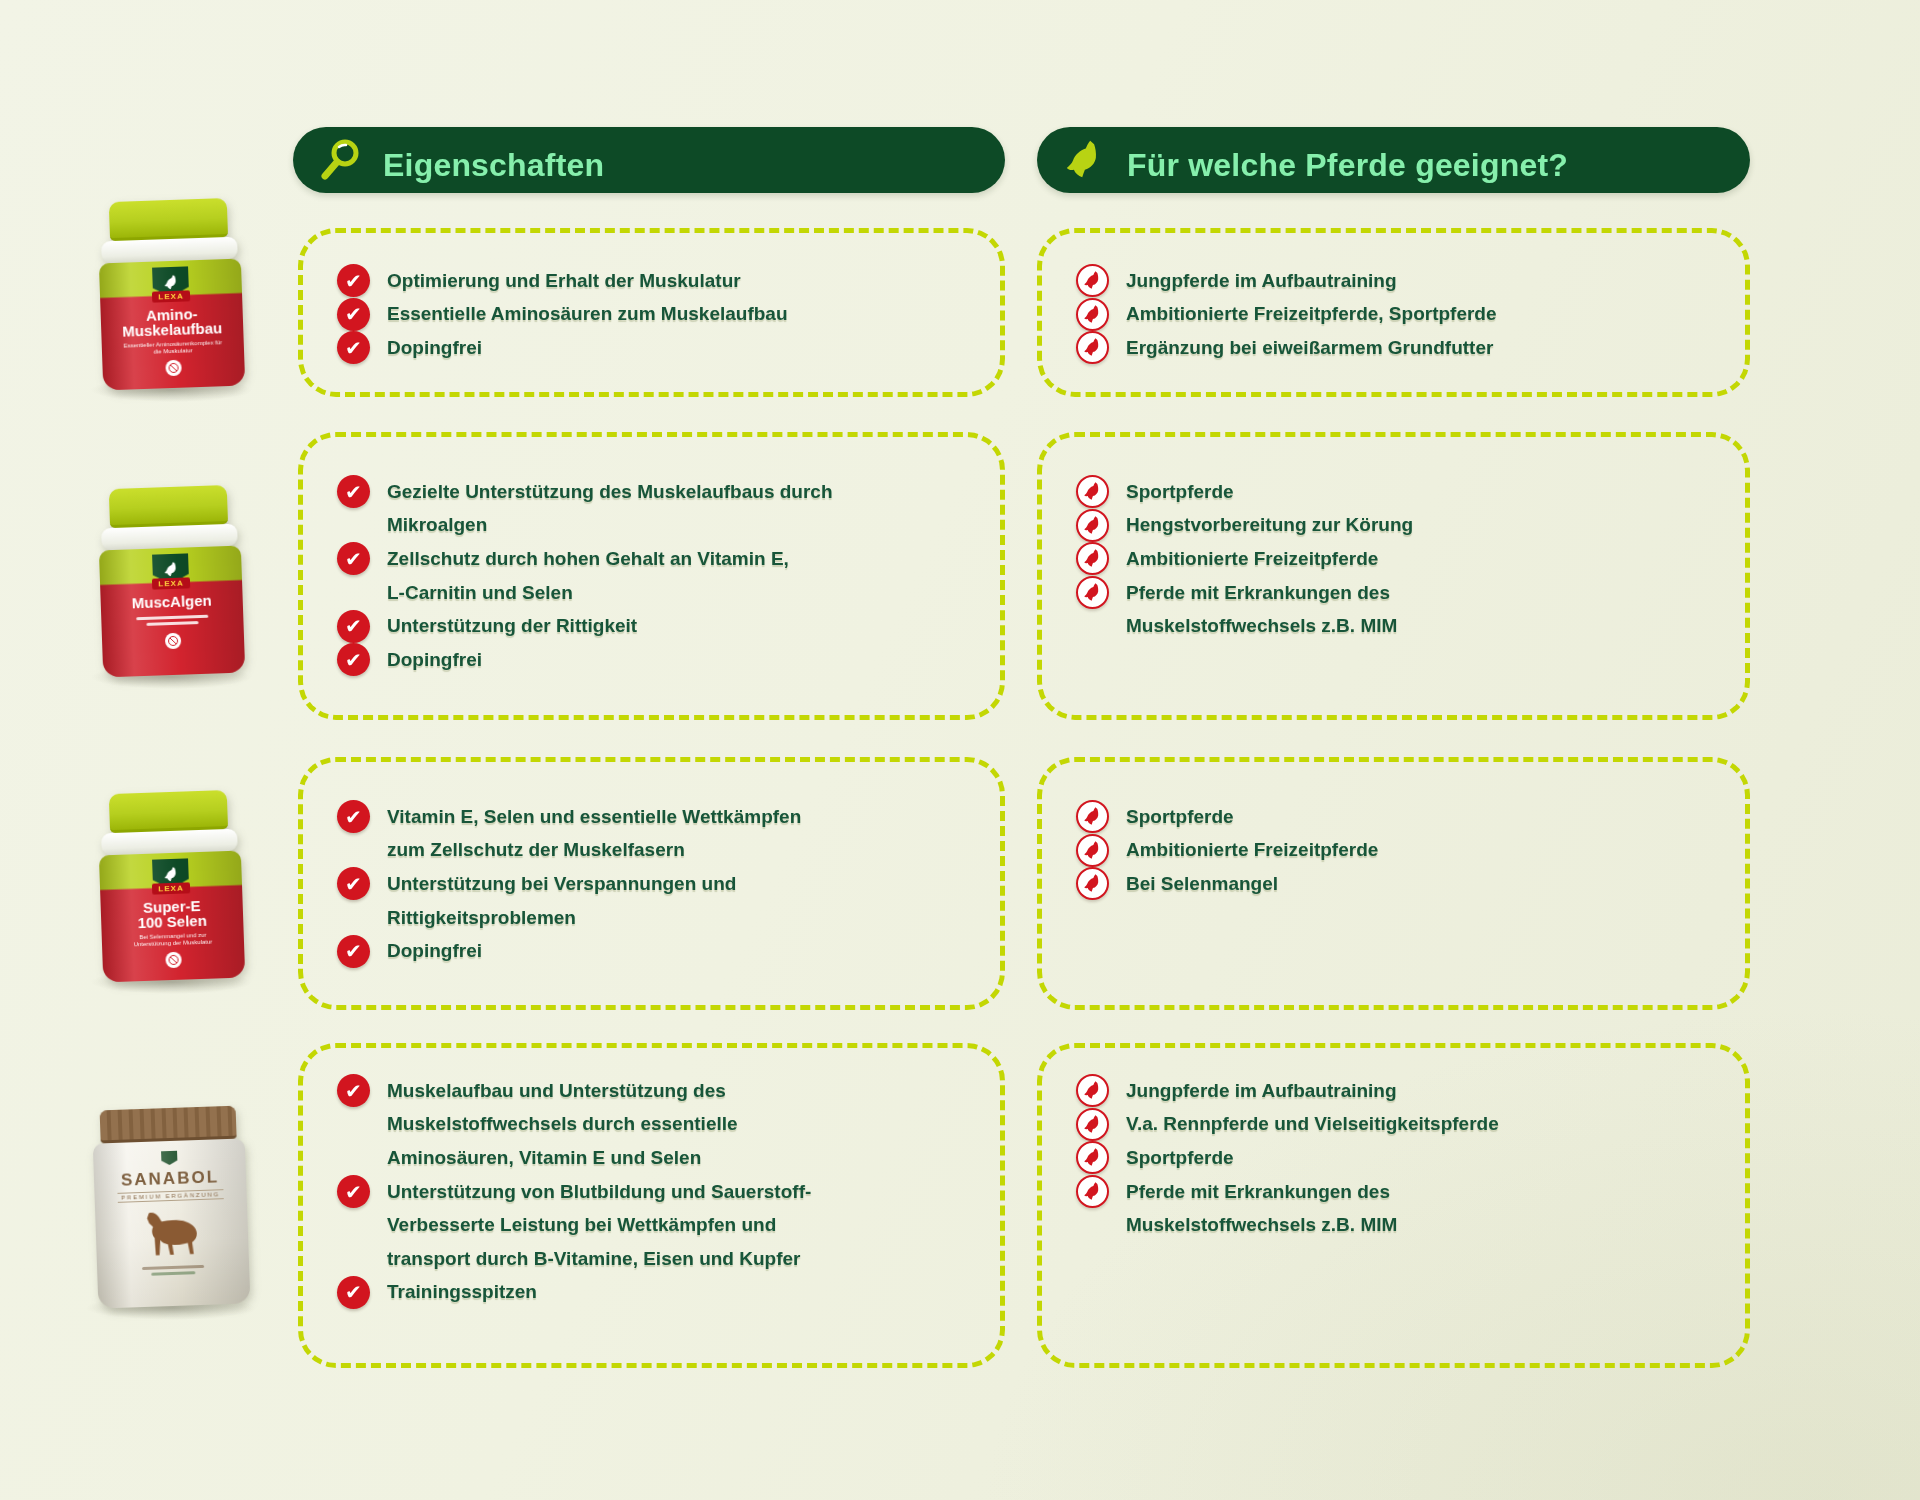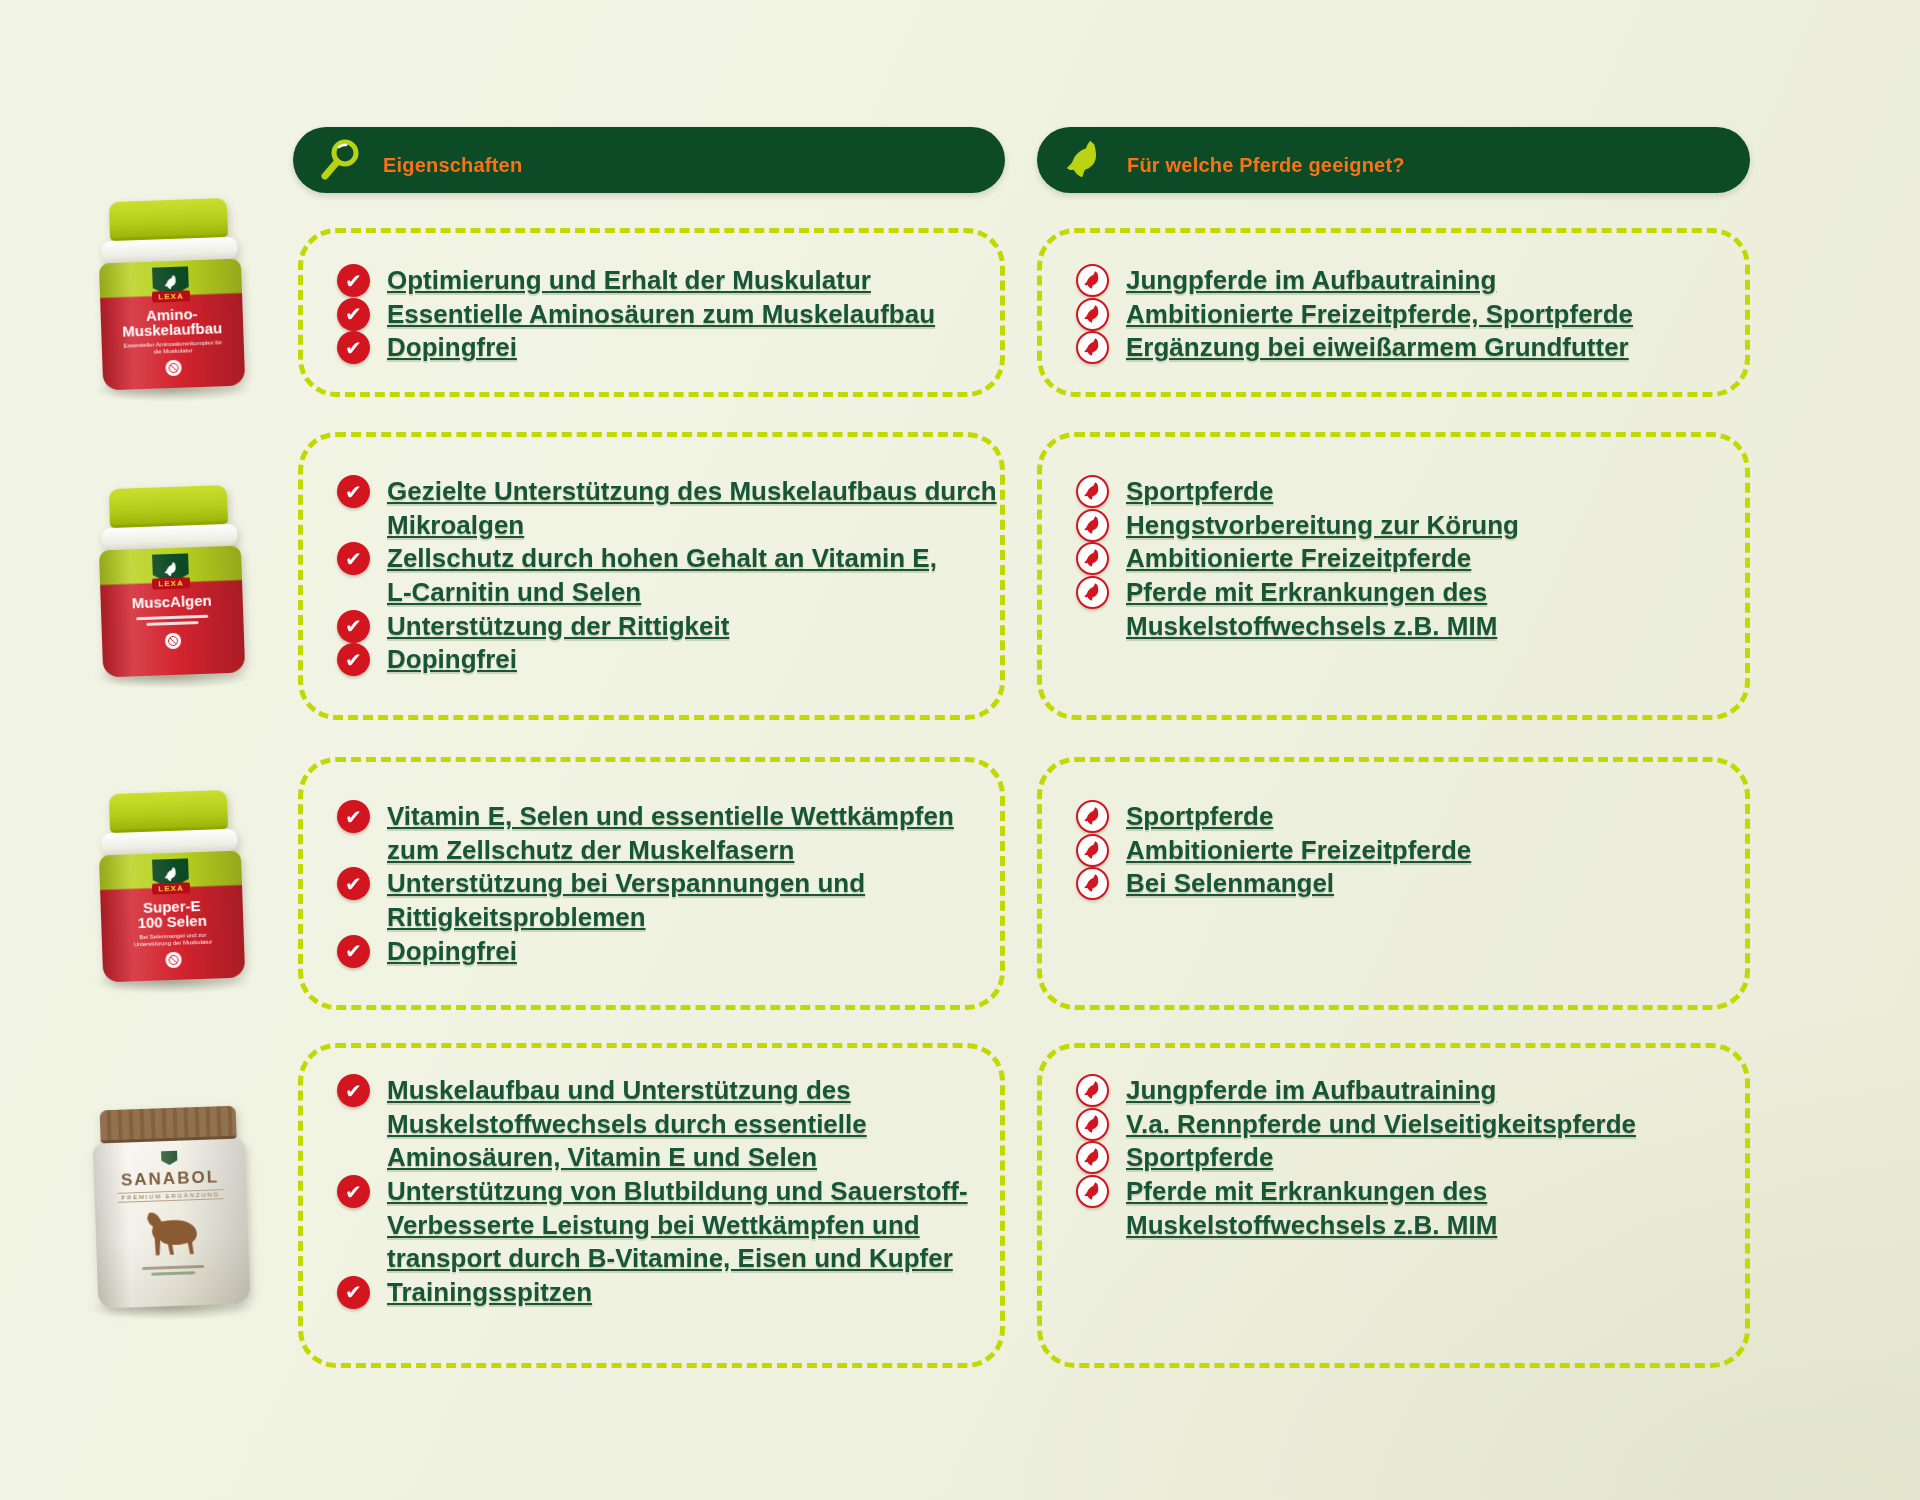--- a/index.html
+++ b/index.html
@@ -5,28 +5,28 @@
   html,body{margin:0;padding:0;}
   body{font-family:"Liberation Sans","DejaVu Sans",sans-serif;}
   .canvas{position:relative;width:1920px;height:1500px;overflow:hidden;
     background:linear-gradient(115deg,#f2f4e6 0%,#f0f2e1 45%,#eaecd8 100%);}
   .canvas::after{content:"";position:absolute;inset:0;pointer-events:none;
     background:radial-gradient(1200px 700px at 95% 100%, rgba(205,208,175,.30), rgba(205,208,175,0) 70%);}
   
   .pill{position:absolute;height:66px;border-radius:34px;background:#0d4a26;
     display:flex;align-items:center;gap:20px;padding-left:24px;box-sizing:border-box;
     box-shadow:0 3px 6px rgba(40,60,30,.18);z-index:3;}
-  .pill-label{color:#f97316;font-size:20px;font-weight:bold;letter-spacing:.2px;margin-top:10px;}
+  .pill-label{color:#86efac;font-size:32px;font-weight:bold;letter-spacing:.2px;margin-top:10px;}
   .pill-icon{width:46px;height:46px;display:flex;align-items:center;justify-content:center;}
   
   .dash-box{position:absolute;border:5px dashed #c3d703;border-radius:38px;box-sizing:border-box;z-index:2;}
   .list{position:absolute;left:34px;right:10px;display:flex;flex-direction:column;}
   .line{display:flex;align-items:center;height:33.6px;}
-  .line-text{font-size:26px;font-weight:bold;color:#175539;white-space:nowrap;
-    text-shadow:0 2px 1px rgba(140,150,100,.35);text-decoration:underline;}
+  .line-text{font-size:19px;font-weight:bold;color:#175539;white-space:nowrap;
+    text-shadow:0 2px 1px rgba(140,150,100,.35);}
   .bullet{flex:0 0 33px;width:33px;height:33px;margin-right:17px;border-radius:50%;
     display:flex;align-items:center;justify-content:center;box-sizing:border-box;}
   .bullet.hiddenb{visibility:hidden;}
   .check{background:#d2151f;color:#ffffff;font-size:20px;font-weight:bold;
     box-shadow:0 2px 3px rgba(60,40,20,.25);}
   .horsec{background:#ffffff;border:2.5px solid #d2151f;box-shadow:0 2px 3px rgba(60,40,20,.2);}
   .horsec svg{width:21px;height:21px;}
   
   .jar{position:absolute;z-index:2;}
   .jar::after{content:"";position:absolute;left:-10px;right:-10px;bottom:-14px;height:24px;

